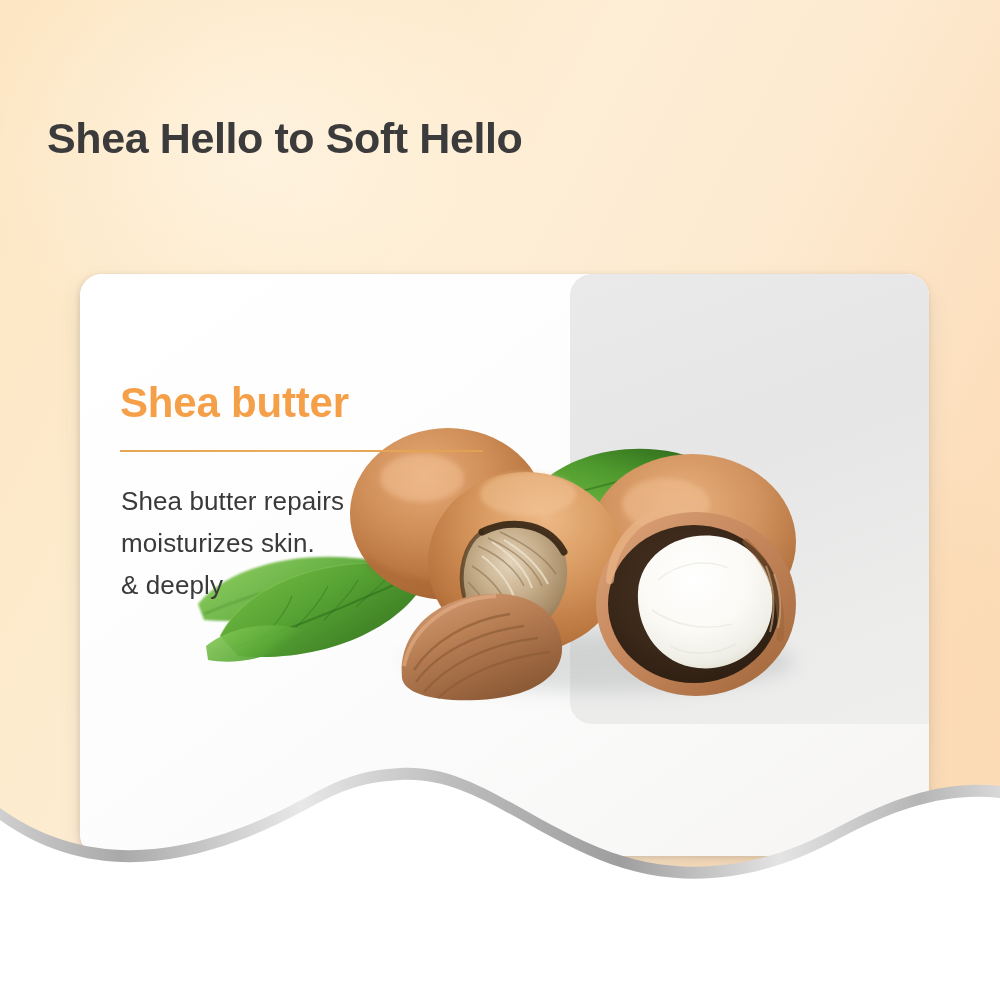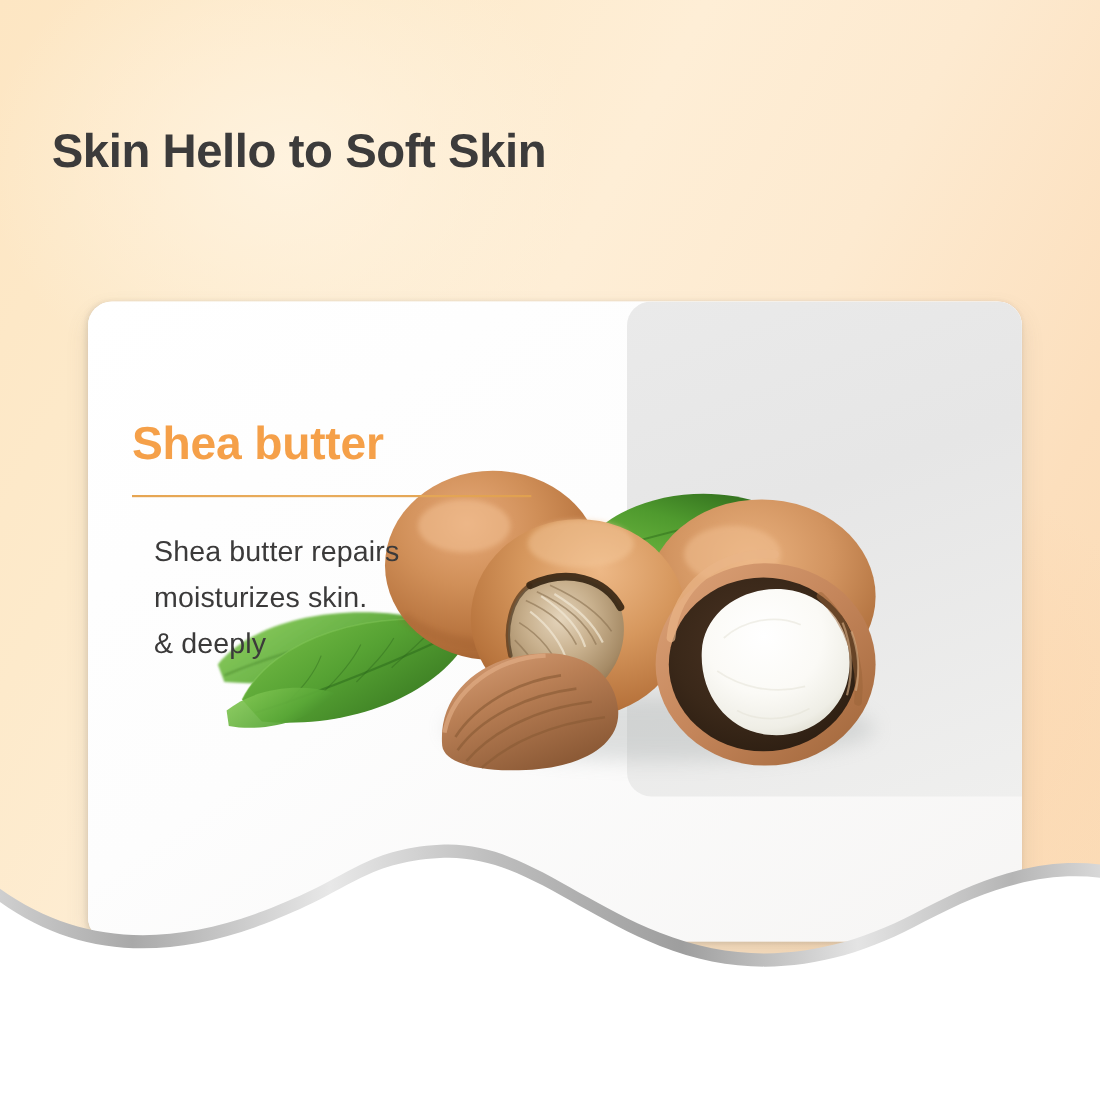--- a/index.html
+++ b/index.html
@@ -116,21 +116,20 @@
   }
   .ingredient-desc {
     position: absolute;
     left: 41px;
     top: 206px;
     width: 330px;
     font-size: 26px;
     line-height: 42px;
     color: #3b3a3a;
     letter-spacing: 0.1px;
-    margin-left: 19px;
   }
 
   
   .card-image-panel {
     position: absolute;
     left: 490px;
     top: 0;
     width: 359px;
     height: 450px;
     background: linear-gradient(160deg, #eaeaea 0%, #e6e6e6 40%, #efefee 100%);
@@ -147,21 +146,21 @@
 </style>
 </head>
 <body>
 
 <div id="stage">
 
   <div class="bg-gradient"></div>
   <div class="bg-wash-1"></div>
   <div class="bg-wash-2"></div>
 
-  <div class="page-title">Skin Hello to Soft Skin</div>
+  <div class="page-title">Shea Hello to Soft Hello</div>
 
   <div class="card">
     <div class="card-inner-sheen"></div>
 
     <div class="card-image-panel"></div>
 
     <div class="image-stage">
       <svg width="849" height="450" viewBox="0 0 849 450" xmlns="http://www.w3.org/2000/svg">
         <defs>
           <radialGradient id="nutA" cx="38%" cy="28%" r="78%">

